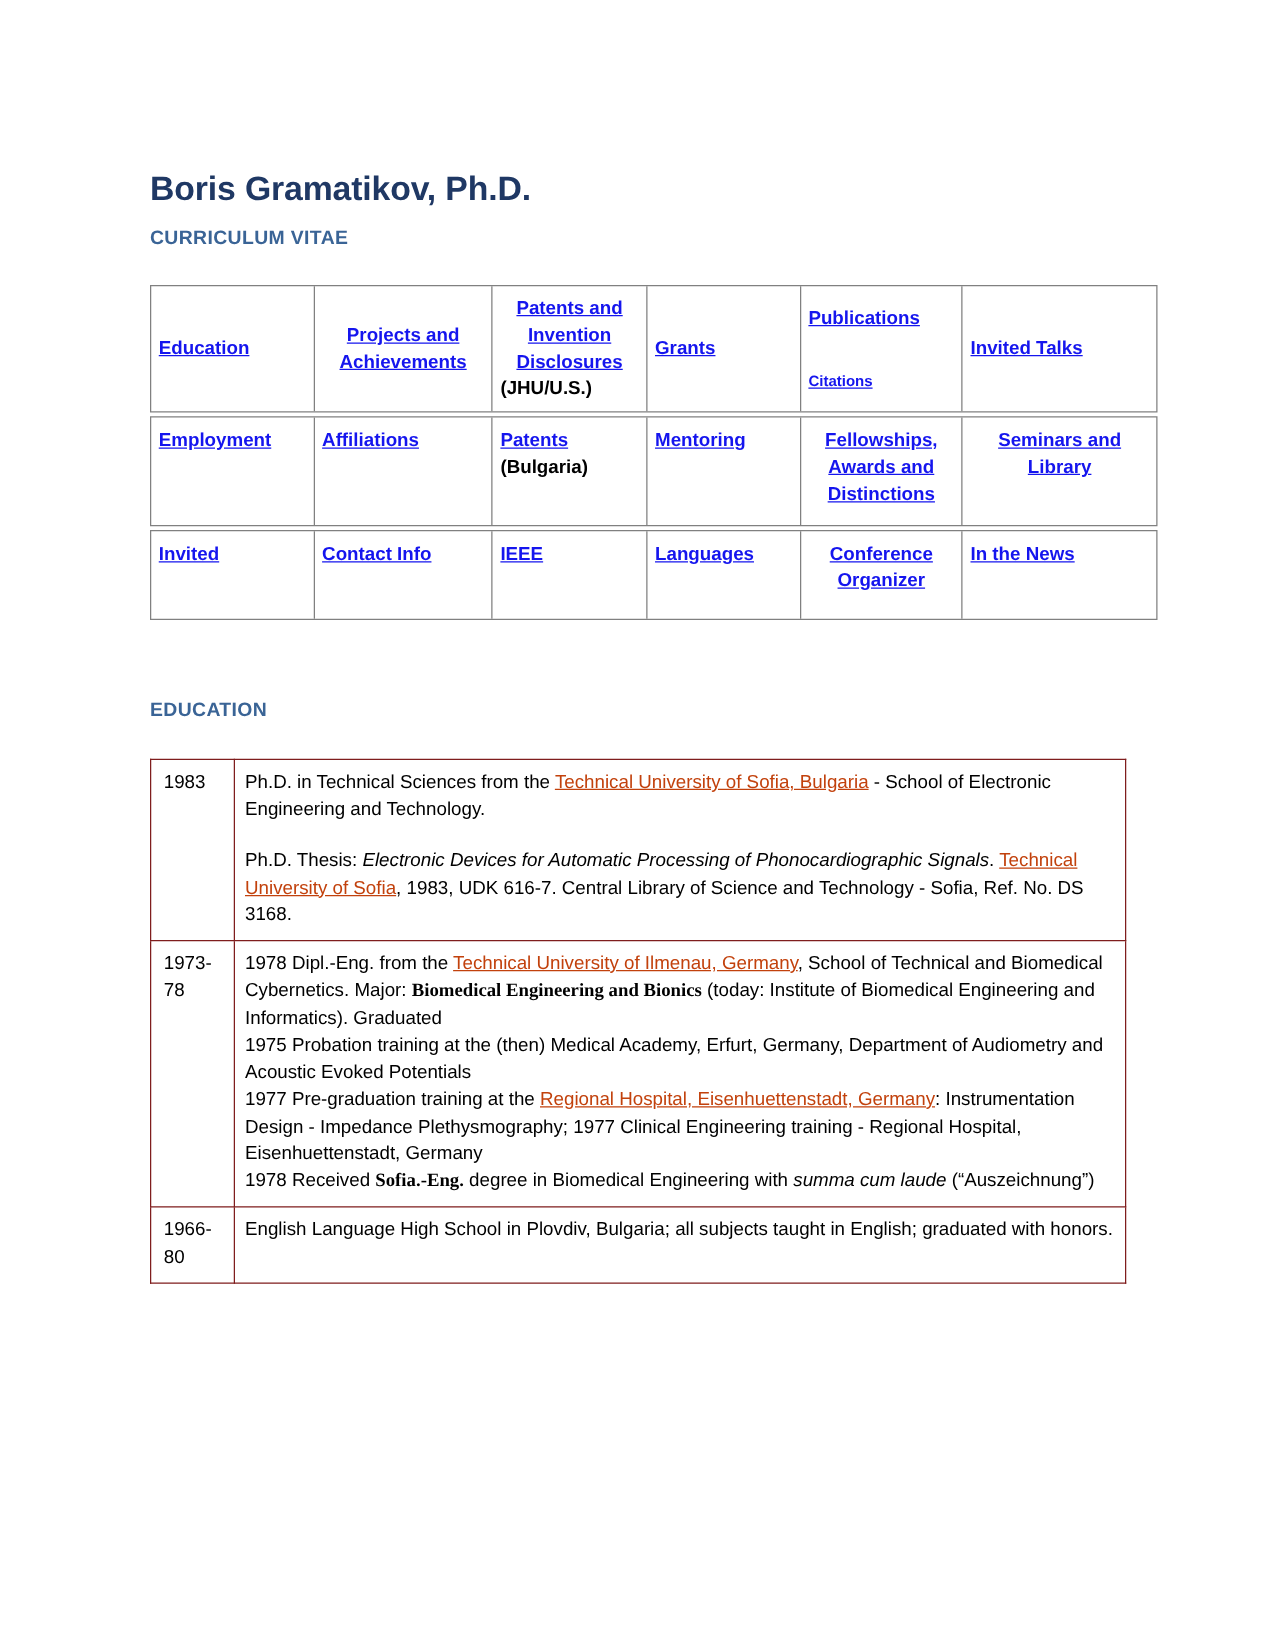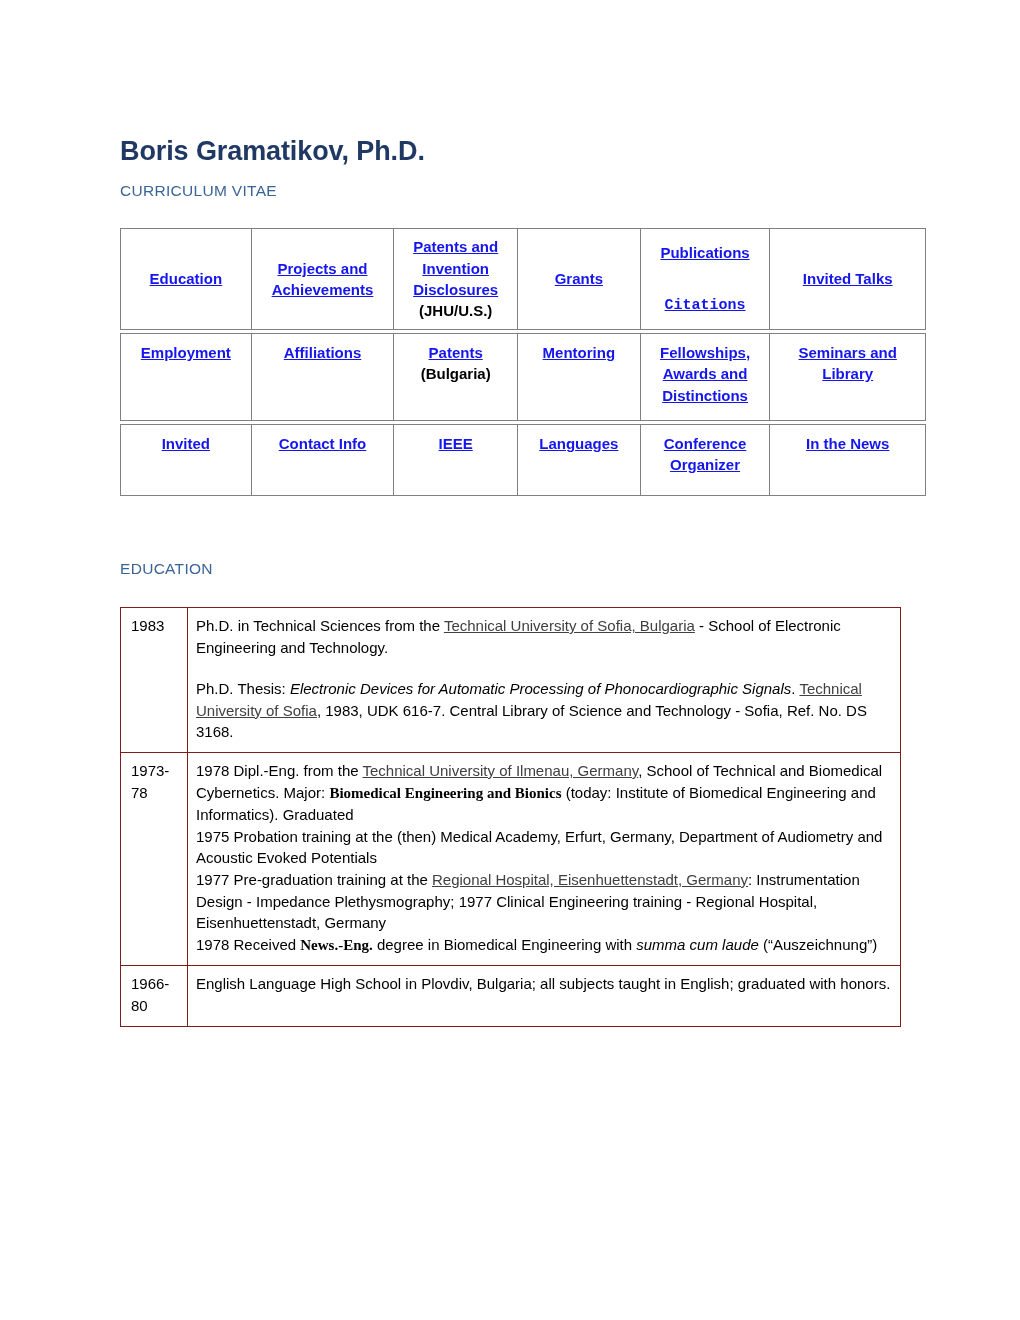--- a/index.html
+++ b/index.html
@@ -28,21 +28,21 @@
     left: 120px;
     top: 118px;
     font-size: 27px;
     font-weight: bold;
     color: #1F3864;
     letter-spacing: -0.1px;
     white-space: nowrap;
   }
   .section-title {
     font-size: 15.5px;
-    font-weight: normal;
+    font-weight: bold;
     color: #3A6496;
     letter-spacing: 0.3px;
     white-space: nowrap;
   }
   .cv-subtitle {
     position: absolute;
     left: 120px;
     top: 182px;
   }
   .edu-heading {
@@ -68,21 +68,21 @@
     margin-bottom: 3px;
     background: #ffffff;
   }
   .nav-cell {
     box-sizing: border-box;
     border-right: 1px solid #808080;
     padding: 8px 6px 8px 6px;
     text-align: center;
     display: flex;
     flex-direction: column;
-    align-items: center;
+    align-items: flex-start;
     justify-content: flex-start;
   }
   .nav-cell:last-child { border-right: none; }
   .nav-row-1 { height: 102px; }
   .nav-row-1 .nav-cell { justify-content: center; padding-top: 0; padding-bottom: 0; }
   .nav-row-2 { height: 88px; }
   .nav-row-3 { height: 72px; }
   .w1 { width: 131px; }
   .w2 { width: 143px; }
   .w3 { width: 124px; }
@@ -100,26 +100,25 @@
   }
   .nav-sub {
     color: #000000;
     font-weight: bold;
     font-size: 15px;
     line-height: 1.42;
   }
   .nav-link-small {
     color: #1515EE;
     font-weight: bold;
-    font-size: 15px;
+    font-size: 12px;
     text-decoration: underline;
     line-height: 1.4;
     margin-top: 7px;
     cursor: pointer;
-    font-family: Liberation Mono, monospace;
   }
 
   
   .edu-table {
     position: absolute;
     left: 120px;
     top: 607px;
     width: 781px;
     border: 1px solid #808080;
     border-collapse: collapse;
@@ -139,21 +138,21 @@
     padding-left: 10px !important;
     white-space: normal;
   }
   .edu-body p {
     margin: 0;
   }
   .edu-body p + p { margin-top: 20px; }
   .edu-lines { margin: 0; }
   .edu-lines .ln { display: block; }
   a.ilink {
-    color: #404040;
+    color: #c2410c;
     text-decoration: underline;
     cursor: pointer;
   }
   .it { font-style: italic; }
   .bd { font-weight: bold; font-family: Liberation Serif, serif; }
 </style>
 </head>
 <body>
 
 <div class="page">
@@ -245,21 +244,21 @@
         </td>
       </tr>
 
       <tr>
         <td class="edu-year">1973-78</td>
         <td class="edu-body">
           <div class="edu-lines">
             <span class="ln"><span>  1978   Dipl.-Eng. from the </span><a class="ilink">Technical University of Ilmenau, Germany</a><span>, School of Technical and Biomedical Cybernetics. Major: </span><span class="bd">Biomedical Engineering and Bionics</span><span> (today: Institute of Biomedical Engineering and Informatics).  Graduated</span></span>
             <span class="ln">1975    Probation training at the (then) Medical Academy, Erfurt, Germany, Department of Audiometry and Acoustic Evoked Potentials</span>
             <span class="ln"><span>  1977    Pre-graduation training at the </span><a class="ilink">Regional Hospital, Eisenhuettenstadt, Germany</a><span>: Instrumentation Design -  Impedance Plethysmography; 1977    Clinical Engineering training - Regional Hospital, Eisenhuettenstadt, Germany</span></span>
-            <span class="ln"><span>  1978    Received  </span><span class="bd">News.-Eng.</span><span> degree in Biomedical Engineering with </span><span class="it">summa cum laude</span><span>  (“Auszeichnung”)</span></span>
+            <span class="ln"><span>  1978    Received  </span><span class="bd">Sofia.-Eng.</span><span> degree in Biomedical Engineering with </span><span class="it">summa cum laude</span><span>  (“Auszeichnung”)</span></span>
           </div>
         </td>
       </tr>
 
       <tr>
         <td class="edu-year">1966-80</td>
         <td class="edu-body">
           <p>English Language High School in Plovdiv, Bulgaria; all subjects taught in English; graduated with honors.</p>
         </td>
       </tr>

